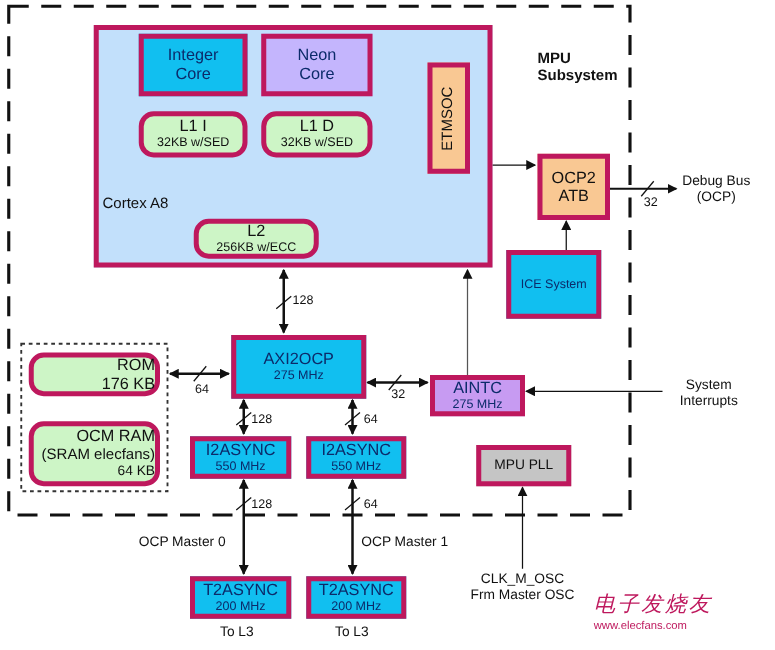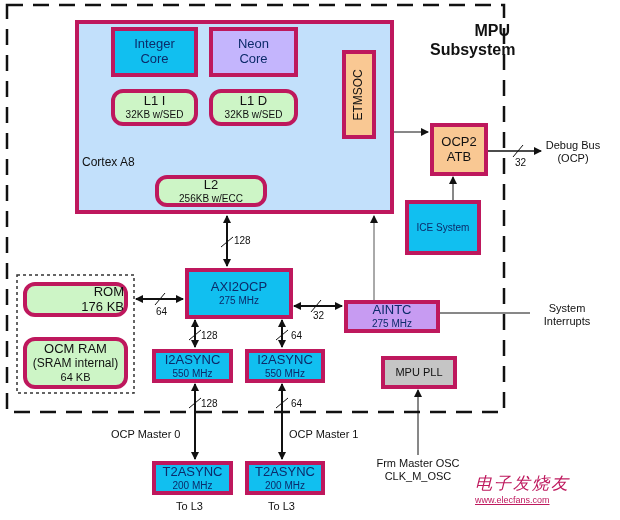--- a/index.html
+++ b/index.html
@@ -71,21 +71,21 @@
 
   <line x1="195" y1="384" x2="195" y2="459" stroke="#111" stroke-width="2" marker-start="url(#ahs)" marker-end="url(#ah)"></line>
   <line x1="189" y1="408" x2="201" y2="398" stroke="#111" stroke-width="1"></line>
 
   <line x1="282" y1="384" x2="282" y2="459" stroke="#111" stroke-width="2" marker-start="url(#ahs)" marker-end="url(#ah)"></line>
   <line x1="276" y1="408" x2="288" y2="398" stroke="#111" stroke-width="1"></line>
 
   <line x1="418" y1="455" x2="418" y2="390" stroke="#111" stroke-width="1" marker-end="url(#ah)"></line>
 </svg>
 
-<div class="abs" style="left:430px;top:21px;width:80px;text-align:right;font-weight:bold;font-size:16px;line-height:1.2;">
+<div class="abs" style="left:430px;top:39px;width:80px;text-align:left;font-weight:bold;font-size:12px;line-height:1.2;">
   <div>MPU</div>
   <div>Subsystem</div>
 </div>
 
 <div class="box lightblue" style="left:75px;top:20px;width:319px;height:194px;"></div>
 <div class="lbl" style="left:82px;top:155px;font-size:12px;">Cortex A8</div>
 
 <div class="box cyan navy" style="left:111px;top:27px;width:87px;height:50px;">
   <div class="t-main">Integer</div>
   <div class="t-main">Core</div>
@@ -95,21 +95,21 @@
   <div class="t-main">Core</div>
 </div>
 <div class="box green" style="left:111px;top:89px;width:87px;height:37px;">
   <div class="t-main">L1 I</div>
   <div class="t-sub">32KB w/SED</div>
 </div>
 <div class="box green" style="left:209px;top:89px;width:89px;height:37px;">
   <div class="t-main">L1 D</div>
   <div class="t-sub">32KB w/SED</div>
 </div>
-<div class="box green" style="left:155px;top:175px;width:112px;height:32px;">
+<div class="box green" style="left:155px;top:175px;width:100px;height:32px;">
   <div class="t-main">L2</div>
   <div class="t-sub">256KB w/ECC</div>
 </div>
 <div class="box peach" style="left:342px;top:50px;width:34px;height:89px;">
   <div style="transform:rotate(-90deg);font-size:12px;white-space:nowrap;">ETMSOC</div>
 </div>
 
 <div class="box peach" style="left:430px;top:123px;width:58px;height:53px;">
   <div class="t-main">OCP2</div>
   <div class="t-main">ATB</div>
@@ -125,37 +125,37 @@
   <div>(OCP)</div>
 </div>
 
 <div class="lbl" style="left:234px;top:235px;font-size:10px;">128</div>
 
 <div class="box cyan navy" style="left:185px;top:268px;width:108px;height:51px;">
   <div class="t-main">AXI2OCP</div>
   <div class="t-sub">275 MHz</div>
 </div>
 
-<div class="box purple navy" style="left:344px;top:300px;width:96px;height:33px;">
+<div class="box purple navy" style="left:344px;top:300px;width:76px;height:33px;">
   <div class="t-main">AINTC</div>
   <div class="t-sub">275 MHz</div>
 </div>
 <div class="lbl" style="left:313px;top:310px;font-size:10px;">32</div>
 <div class="abs" style="left:532px;top:302px;width:70px;text-align:center;font-size:11px;line-height:1.15;">
   <div>System</div>
   <div>Interrupts</div>
 </div>
 
 <div class="box green" style="left:23px;top:282px;width:105px;height:35px;align-items:flex-end;">
   <div class="t-main">ROM</div>
   <div class="t-main">176 KB</div>
 </div>
-<div class="box green" style="left:23px;top:337px;width:105px;height:52px;">
+<div class="box green" style="left:23px;top:337px;width:105px;height:52px;align-items:flex-end;">
   <div class="t-main">OCM RAM</div>
-  <div class="t-main" style="font-size:12px;">(SRAM internal)</div>
+  <div class="t-main" style="font-size:12px;">(SRAM elecfans)</div>
   <div style="font-size:11px;">64 KB</div>
 </div>
 <div class="lbl" style="left:156px;top:306px;font-size:10px;">64</div>
 
 <div class="lbl" style="left:201px;top:330px;font-size:10px;">128</div>
 <div class="lbl" style="left:291px;top:330px;font-size:10px;">64</div>
 <div class="box cyan navy" style="left:152px;top:349px;width:81px;height:34px;">
   <div class="t-main">I2ASYNC</div>
   <div class="t-sub">550 MHz</div>
 </div>
@@ -178,20 +178,20 @@
   <div class="t-sub">200 MHz</div>
 </div>
 <div class="box cyan navy" style="left:245px;top:461px;width:80px;height:34px;">
   <div class="t-main">T2ASYNC</div>
   <div class="t-sub">200 MHz</div>
 </div>
 <div class="lbl" style="left:176px;top:500px;">To L3</div>
 <div class="lbl" style="left:268px;top:500px;">To L3</div>
 
 <div class="abs" style="left:366px;top:457px;width:104px;text-align:center;font-size:11px;line-height:1.15;">
+  <div>CLK_M_OSC</div>
   <div>Frm Master OSC</div>
-  <div>CLK_M_OSC</div>
 </div>
 
 <div class="wm" style="left:475px;top:472px;width:130px;">
   <div style="font-size:17px;font-style:italic;letter-spacing:2px;">电子发烧友</div>
-  <div style="font-size:9px;text-decoration:underline;">www.elecfans.com</div>
+  <div style="font-size:9px;">www.elecfans.com</div>
 </div>
 
 </body></html>

